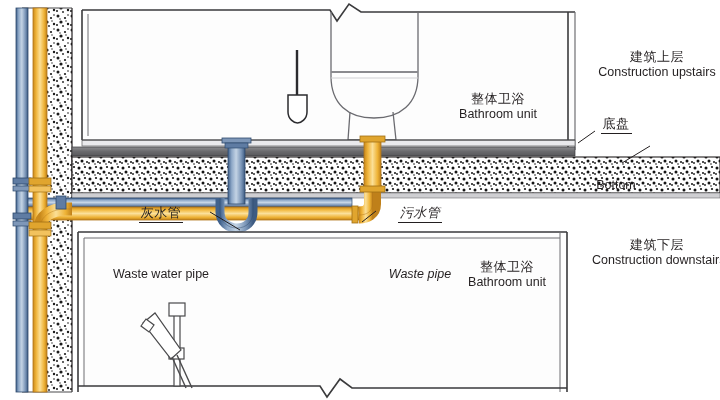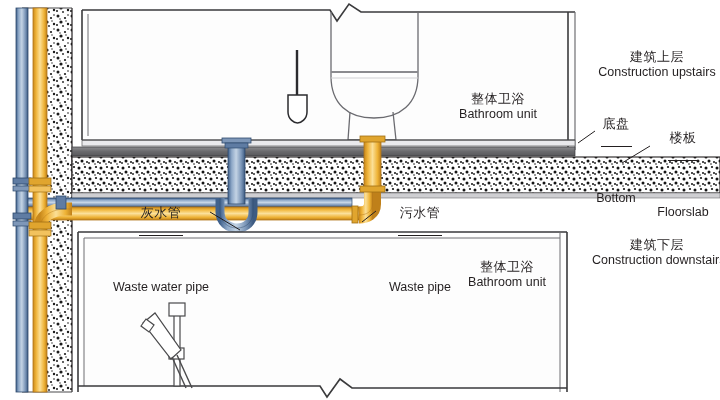--- a/index.html
+++ b/index.html
@@ -3,21 +3,21 @@
 <meta charset="utf-8">
 <style>
   html,body{margin:0;padding:0;background:#ffffff;}
   body{width:720px;height:400px;overflow:hidden;
        font-family:"Liberation Sans","DejaVu Sans",sans-serif;}
   #stage{position:relative;width:720px;height:400px;background:#ffffff;border-radius:6px;}
   svg{display:block;}
   .lbl{position:absolute;text-align:center;color:#231f20;line-height:1.15;}
   .lbl .cn{font-size:13px;letter-spacing:.5px;white-space:nowrap;}
   .lbl .en{font-size:12.5px;white-space:nowrap;}
-  .lbl.ul .cn{border-bottom:1px solid #231f20;display:inline-block;padding:0 2px 14px 2px;}
+  .lbl.ul .cn{border-bottom:1px solid #231f20;display:inline-block;padding:0 2px 1px 2px;}
   .lbl.ul .en{display:inline-block;padding:0 2px;margin-top:44px;}
 </style>
 </head>
 <body>
 
 <div id="stage">
 
 <svg width="720" height="400" viewBox="0 0 720 400">
   <defs>
     <pattern id="concreteHatch" width="14" height="14" patternUnits="userSpaceOnUse">
@@ -266,28 +266,24 @@
 <div class="lbl" style="left:452px; top:260px; width:110px;">
   <div class="cn">整体卫浴</div>
   <div class="en">Bathroom unit</div>
 </div>
 
 <div class="lbl ul" style="left:588px; top:114px; width:56px;">
   <div class="cn">底盘</div>
   <div class="en">Bottom</div>
 </div>
 
-<div class="lbl ul" style="left:648px; top:128px; width:70px;">
-  <div class="cn">楼板</div>
-  <div class="en">Floorslab</div>
-</div>
 
 <div class="lbl ul" style="left:103px; top:203px; width:116px;">
   <div class="cn">灰水管</div>
   <div class="en">Waste water pipe</div>
 </div>
 
-<div class="lbl ul" style="left:376px; top:203px; width:88px;">
+<div class="lbl ul" style="left:376px; top:203px; width:88px;font-style:italic;">
   <div class="cn">污水管</div>
   <div class="en">Waste pipe</div>
 </div>
 
 </div>
 
 </body></html>

